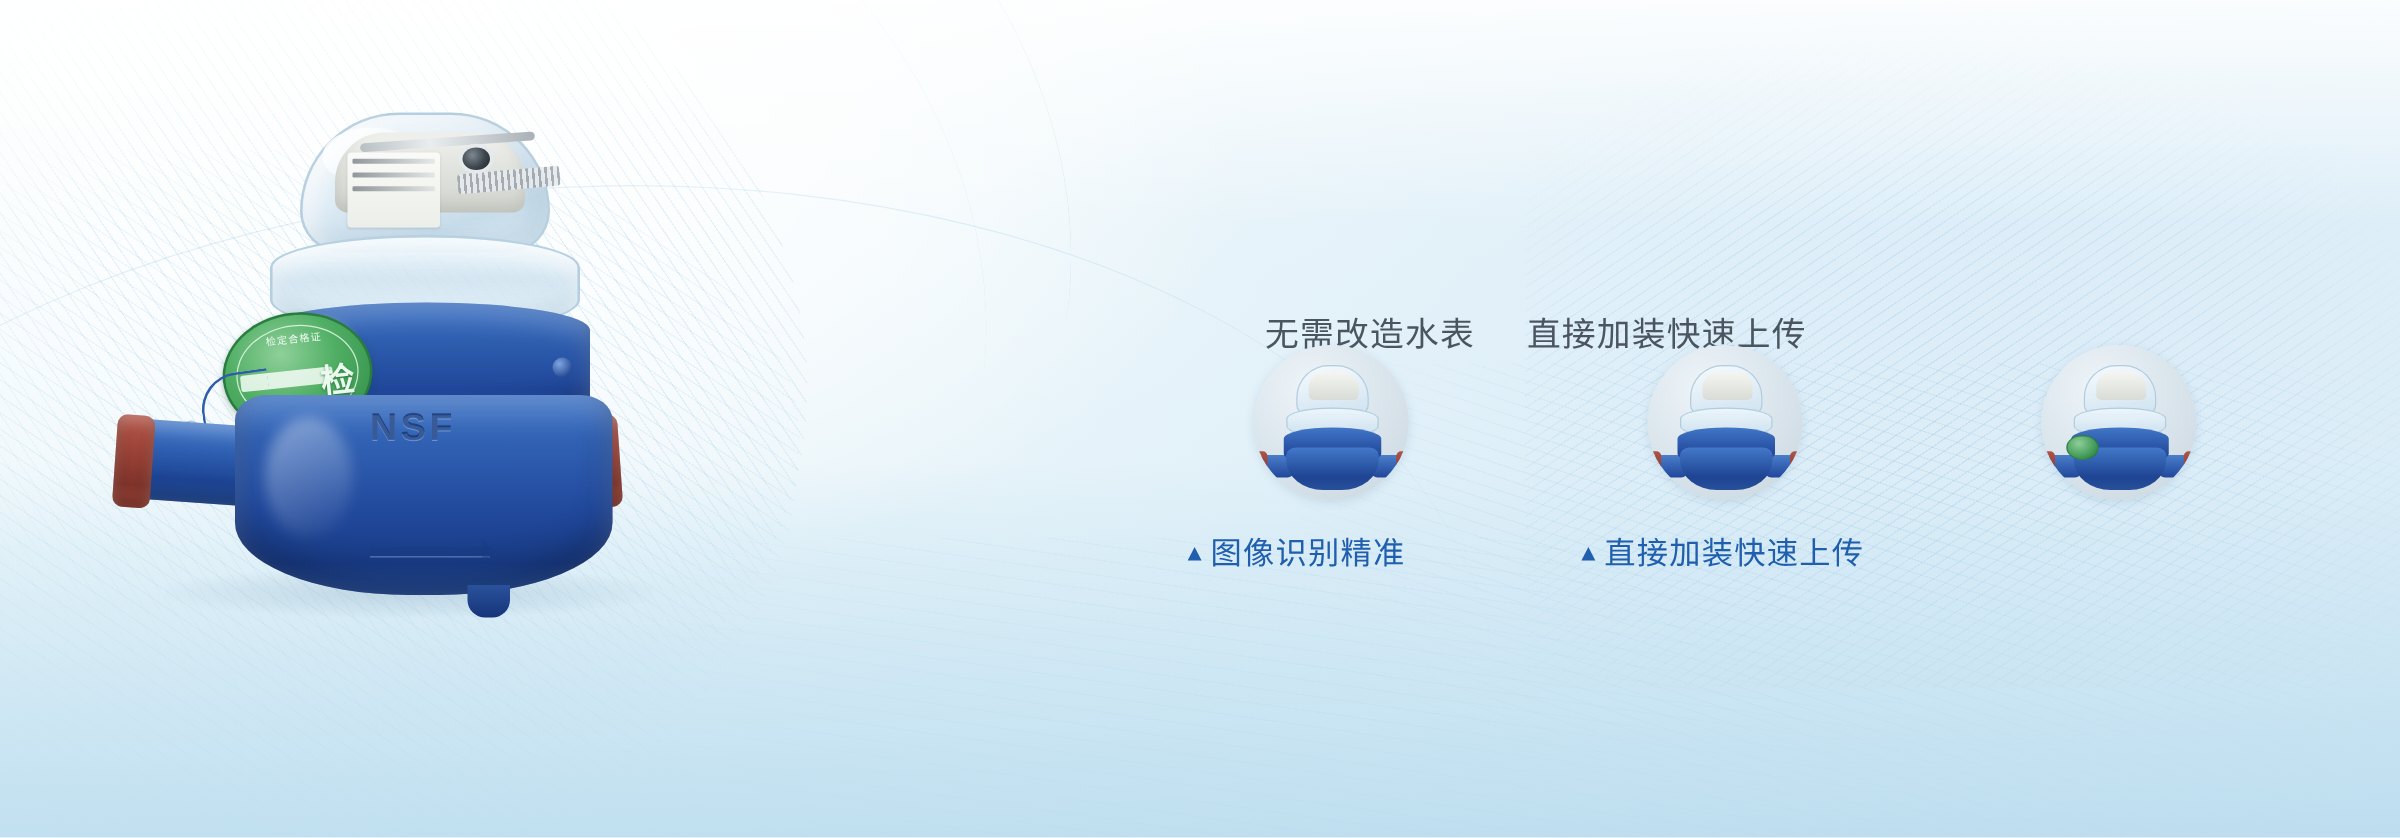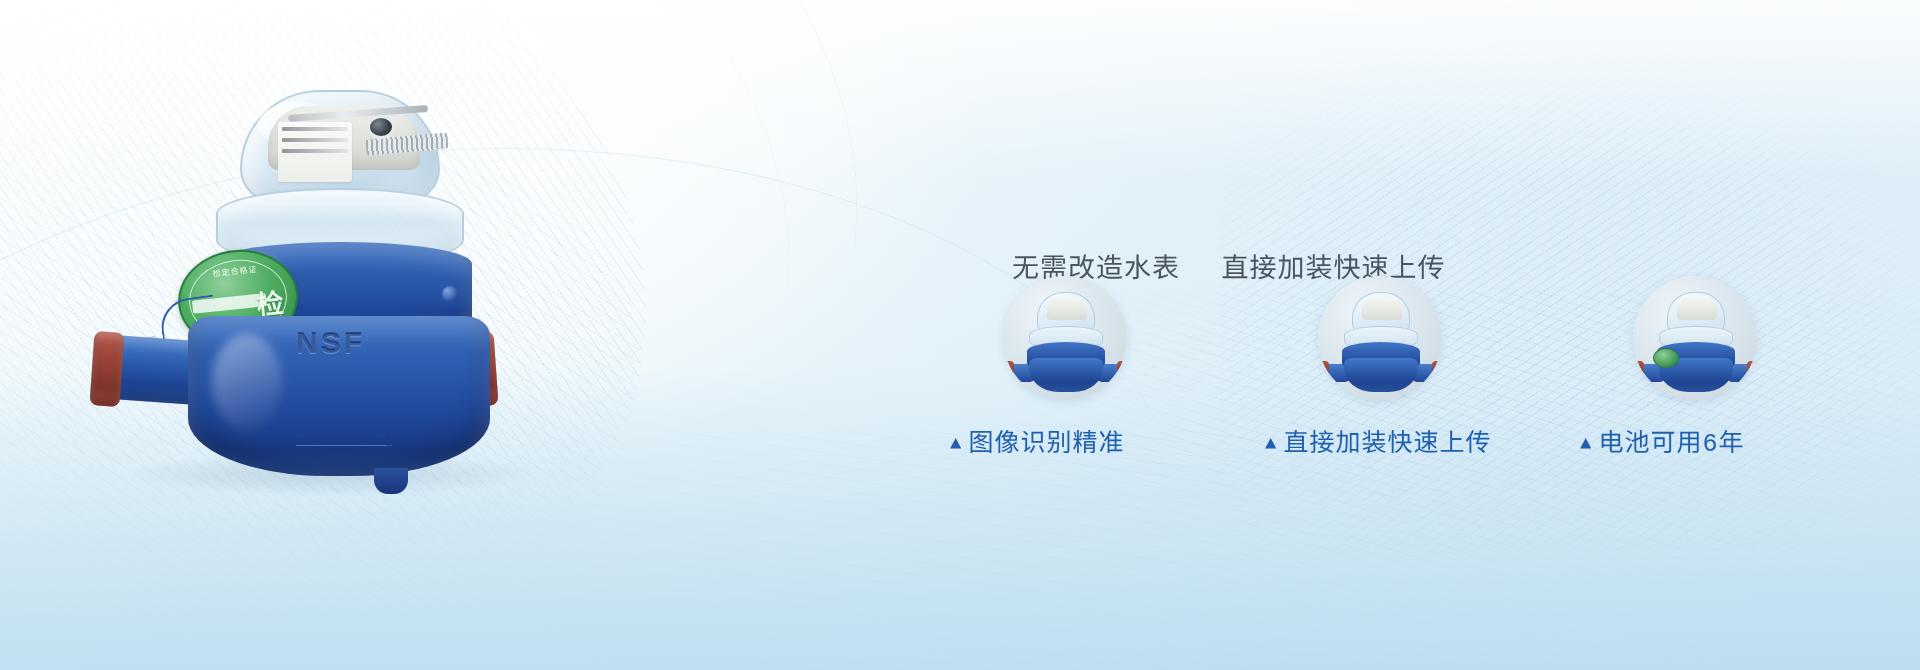--- a/index.html
+++ b/index.html
@@ -666,19 +666,16 @@
           <div class="m-collar"></div>
           <div class="m-pipe m-pipe-l"></div>
           <div class="m-pipe m-pipe-r"></div>
           <div class="m-red m-red-l"></div>
           <div class="m-red m-red-r"></div>
           <div class="m-ring"></div>
           <div class="m-body"></div>
           <div class="m-seal"></div>
         </div>
       </div>
-      <div class="feat-caption">
-        <span class="tri">▲</span><span>电池可用6年</span>
-      </div>
     </div>
 
   </div>
 </div>
 
 </body></html>

